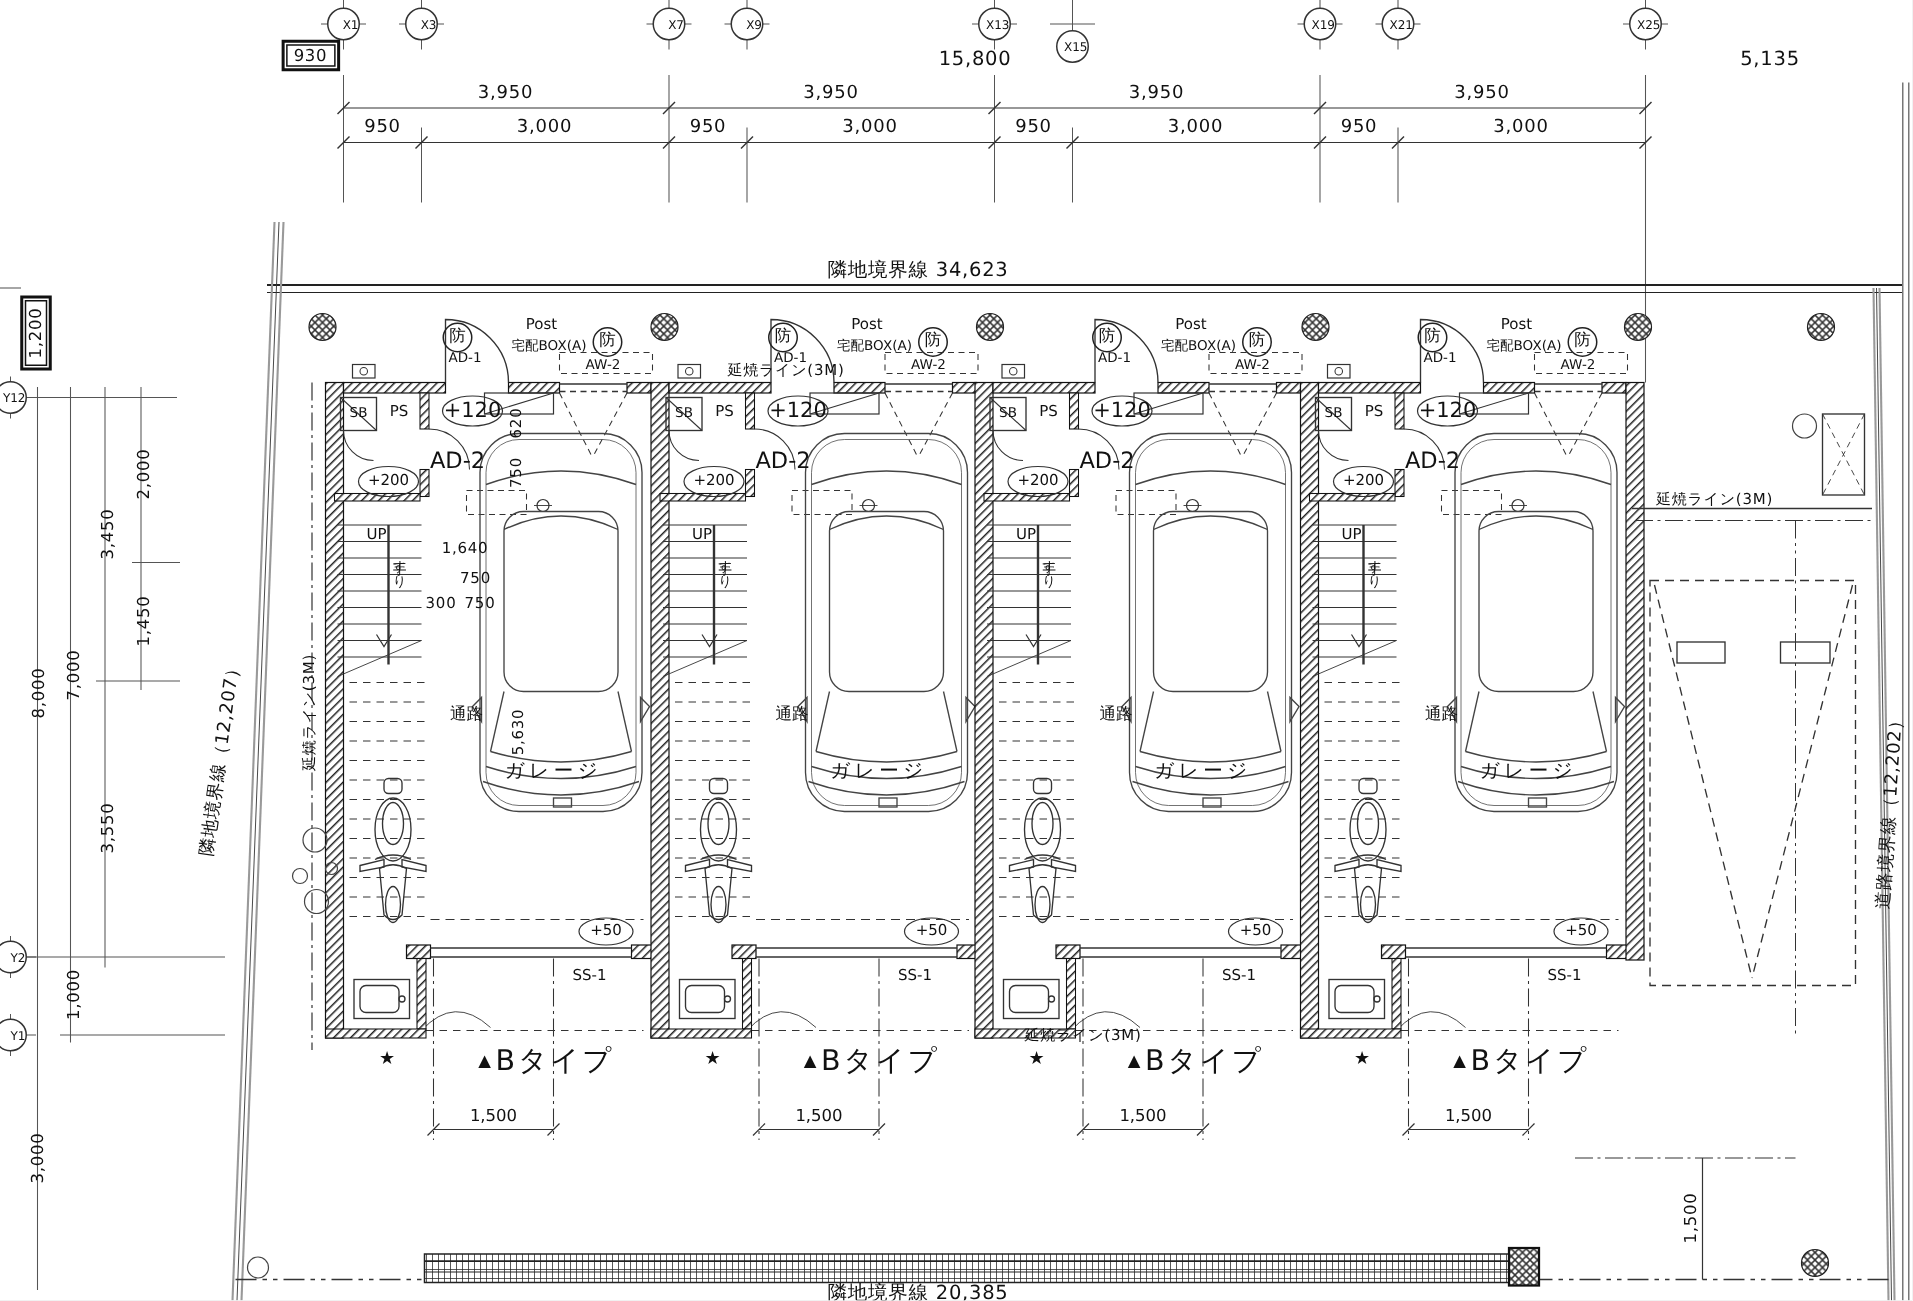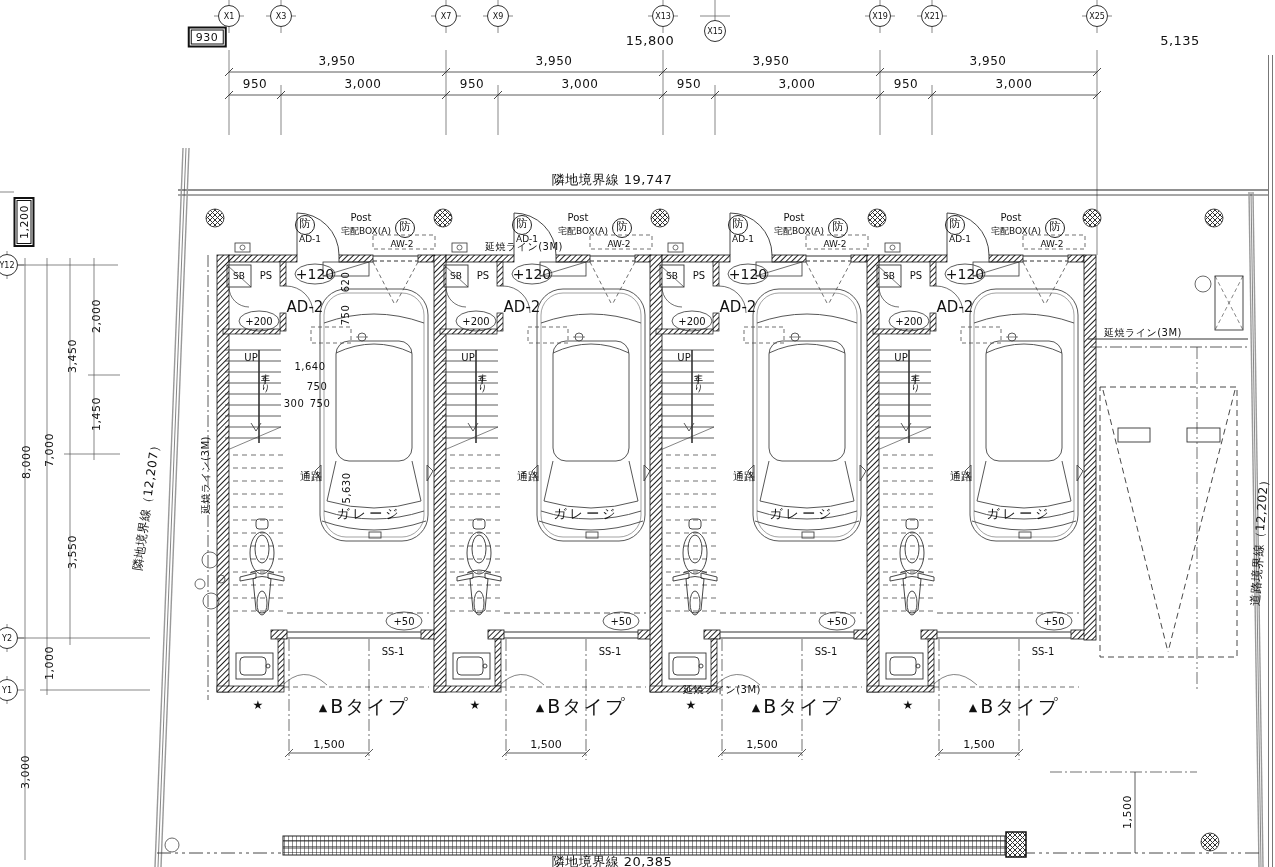--- a/index.html
+++ b/index.html
@@ -5,21 +5,21 @@
   html,body{margin:0;padding:0;background:#e8e8e8}
   #stage{position:relative;width:1275px;height:867px;background:#fff;overflow:hidden;
          font-family:"DejaVu Sans","Liberation Sans",sans-serif;color:#111}
   svg{position:absolute;left:0;top:0}
   .t{position:absolute;white-space:nowrap;transform:translate(-50%,-50%);font-size:11px;color:#111;letter-spacing:0.5px}
   .v{transform:translate(-50%,-50%) rotate(-90deg)}
   .r82{transform:translate(-50%,-50%) rotate(-82deg)}
   .r86{transform:translate(-50%,-50%) rotate(-86deg)}.f10{font-size:10px}.f12{font-size:12px}.f13{font-size:13px}
   .box{border:1px solid #111;outline:2px solid #111;outline-offset:1px;background:#fff;padding:0 4px;font-size:11px}
   .axc{position:absolute;width:22px;height:22px;border:1.2px solid #333;border-radius:50%;
-       font-size:8px;line-height:21px;text-align:center;background:#fff;box-sizing:border-box}
+       font-size:8px;line-height:21px;text-align:right;background:#fff;box-sizing:border-box}
   .unit-labels{position:absolute;top:255px;width:217px;height:500px;pointer-events:none}
   .ul{position:absolute;transform:translate(-50%,-50%);white-space:nowrap;color:#111}
   .ul.circ{width:18px;height:18px;border:1.2px solid #222;border-radius:50%;line-height:16px;
            text-align:center;font-size:11px;background:transparent}
   .u-bo1{left:82px;top:-30px}
   .u-ad1{left:87px;top:-16px;font-size:9px}
   .u-post{left:138px;top:-38px;font-size:10px}
   .u-dbox{left:143px;top:-24px;font-size:9px}
   .u-bo2{left:182px;top:-27px}
   .u-aw2{left:179px;top:-11px;font-size:9px}
@@ -354,21 +354,21 @@
 
 <div class="t v" style="left:96px;top:316px">2,000</div>
 <div class="t v" style="left:72px;top:356px">3,450</div>
 <div class="t v" style="left:96px;top:414px">1,450</div>
 <div class="t v" style="left:49px;top:450px">7,000</div>
 <div class="t v" style="left:26px;top:462px">8,000</div>
 <div class="t v" style="left:72px;top:552px">3,550</div>
 <div class="t v" style="left:49px;top:663px">1,000</div>
 <div class="t v" style="left:25px;top:772px">3,000</div>
 
-<div class="t f13" style="left:612px;top:180px">隣地境界線 19,747</div>
+<div class="t f13" style="left:612px;top:180px">隣地境界線 34,623</div>
 <div class="t f12 r82" style="left:147px;top:505px">隣地境界線（12,207）</div>
 <div class="t f12 r86" style="left:1260px;top:540px">道路境界線（12,202）</div>
 <div class="t f13" style="left:612px;top:862px">隣地境界線 20,385</div>
 
 <div class="t f10 v" style="left:206px;top:475px">延焼ライン(3M)</div>
 <div class="t f10" style="left:524px;top:247px">延焼ライン(3M)</div>
 <div class="t f10" style="left:1143px;top:333px">延焼ライン(3M)</div>
 <div class="t f10" style="left:722px;top:690px">延焼ライン(3M)</div>
 <div class="t v" style="left:1127px;top:812px">1,500</div>
 

